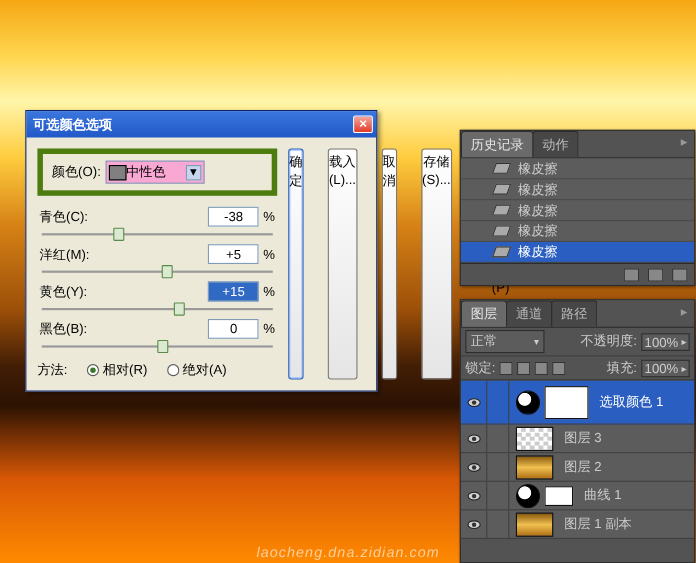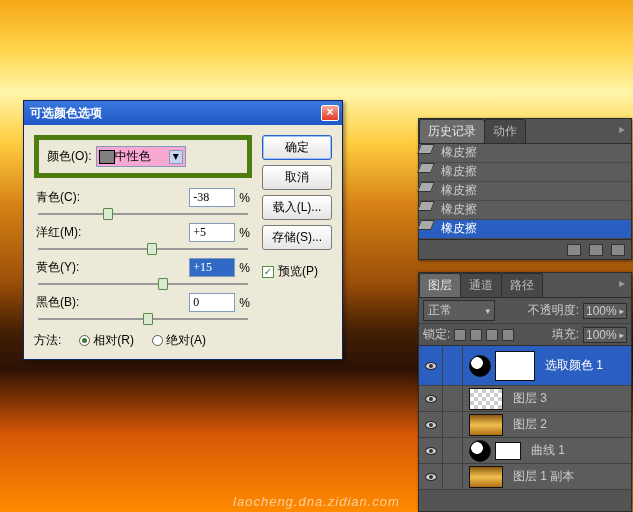--- a/index.html
+++ b/index.html
@@ -10,44 +10,44 @@
 .closebtn{width:18px;height:16px;background:linear-gradient(to bottom,#f5a59a,#e23b2a);border:1px solid #fff;border-radius:2px;color:#fff;text-align:center;line-height:13px;font-weight:bold;cursor:pointer}
 .dlgbody{display:flex;padding:10px}
 .leftcol{flex:1}
 .colorsel{border:5px solid #4d7c0f;padding:6px 8px;margin-bottom:10px;display:flex;align-items:center;gap:4px}
 .swatch{width:16px;height:14px;background:#808080;border:1px solid #000;display:inline-block;vertical-align:middle}
 .combo{border:1px solid #7f9db9;background:#f9a8d4;padding:1px 2px;display:inline-flex;align-items:center;gap:0;width:90px}
 .combo .arrow{width:14px;height:14px;background:#c8d4ee;border:1px solid #7f9db9;text-align:center;line-height:11px;margin-left:auto}
 .slidergrp{margin:4px 0 8px;padding:0 2px}
 .sliderlabel{display:flex;align-items:center;margin-bottom:2px}
 .sliderlabel .lab{flex:1}
-.numinput{width:46px;border:1px solid #7f9db9;background:#fff;padding:1px 3px;text-align:left;font-family:Liberation Serif, serif}
+.numinput{width:46px;border:1px solid #7f9db9;background:#fff;padding:1px 3px;text-align:center;font-family:Liberation Sans, sans-serif}
 .numinput.sel{background:#316ac5;color:#fff}
 .pct{margin-left:4px}
 .track{height:2px;background:#9a9a9a;position:relative;margin:6px 2px 0}
 .thumb{position:absolute;top:-5px;width:10px;height:12px;background:#d9ead0;border:1px solid #5a8a4a;border-radius:1px}
 .methodrow{margin-top:12px;display:flex;align-items:center;gap:18px}
 .radio{display:inline-flex;align-items:center;gap:3px}
 .radio .dot{width:11px;height:11px;border:1px solid #5a5a5a;border-radius:50%;display:inline-flex;align-items:center;justify-content:center;background:#fff}
 .radio .dot.checked::after{content:"";width:5px;height:5px;border-radius:50%;background:#3a7a2c}
-.rightcol{width:80px;padding-left:10px;display:flex;flex-direction:column;gap:5px}
+.rightcol{width:80px;padding-left:10px;display:flex;flex-direction:row;gap:22px}
 .btn{border:1px solid #7a7a7a;background:linear-gradient(to bottom,#fff,#e5e5e5);border-radius:3px;padding:3px 0;text-align:center;cursor:pointer}
 .btn.default{border:1px solid #2a5fc1;box-shadow:0 0 0 1px #9ac1ff inset}
 .previewrow{margin-top:8px;display:flex;align-items:center;gap:4px}
 .cbx{width:12px;height:12px;border:1px solid #5a8a4a;background:#fff;display:inline-flex;align-items:center;justify-content:center;font-size:10px;color:#3a7a2c}
 
 .panel{position:absolute;background:#535353;color:#ccc;border:1px solid #2c2c2c;box-shadow:1px 1px 3px rgba(0,0,0,.5)}
 .history{left:418px;top:118px;width:214px}
 .layers{left:418px;top:272px;width:214px;bottom:0}
 .tabs{display:flex;background:#535353;border-bottom:1px solid #2c2c2c}
 .tab{padding:3px 8px;background:#474747;border:1px solid #2c2c2c;border-bottom:none;margin-right:-1px;color:#bbb;border-radius:3px 3px 0 0}
 .tab.active{background:#6a6a6a;color:#e5e5e5}
 .tabs .menu{margin-left:auto;padding:3px 6px;color:#999}
 .hlist{background:#5c5c5c}
-.hrow{display:flex;height:19px;border-bottom:1px solid #4a4a4a;gap:8px}
+.hrow{display:flex;align-items:center;height:19px;border-bottom:1px solid #4a4a4a;padding-left:30px;gap:8px}
 .hrow.sel{background:#2a5fc1;color:#fff}
 .hicon{width:14px;height:10px;background:#aaa;border:1px solid #333;transform:skewX(-20deg)}
 .hbottom{height:20px;background:#535353;border-top:1px solid #2c2c2c;display:flex;justify-content:flex-end;align-items:center;gap:8px;padding:0 6px}
 .hbottom span{width:14px;height:12px;border:1px solid #333;background:#888}
 
 .loptrow{display:flex;align-items:center;padding:2px 4px;gap:4px;border-bottom:1px solid #404040}
 .lselect{border:1px solid #2c2c2c;background:#5c5c5c;padding:1px 4px;display:inline-flex;align-items:center;width:72px}
 .lselect .ar{margin-left:auto;font-size:9px}
 .lsmall{border:1px solid #2c2c2c;background:#5c5c5c;padding:0 2px;width:44px;display:inline-flex;align-items:center}
 .lockrow{display:flex;align-items:center;padding:2px 4px;gap:4px;border-bottom:1px solid #2c2c2c;font-size:11px}
@@ -142,22 +142,22 @@
           </label>
         <label class="radio">
             <span class="dot"></span>
             <span>绝对(A)</span>
           </label>
       </div>
     </div>
 
     <div class="rightcol">
       <div class="btn default">确定</div>
+      <div class="btn">载入(L)...</div>
       <div class="btn">取消</div>
-      <div class="btn">载入(L)...</div>
       <div class="btn">存储(S)...</div>
       <div class="previewrow">
         <span class="cbx">✓</span>
         <span>预览(P)</span>
       </div>
     </div>
   </div>
 </div>
 
 <div class="panel history">

